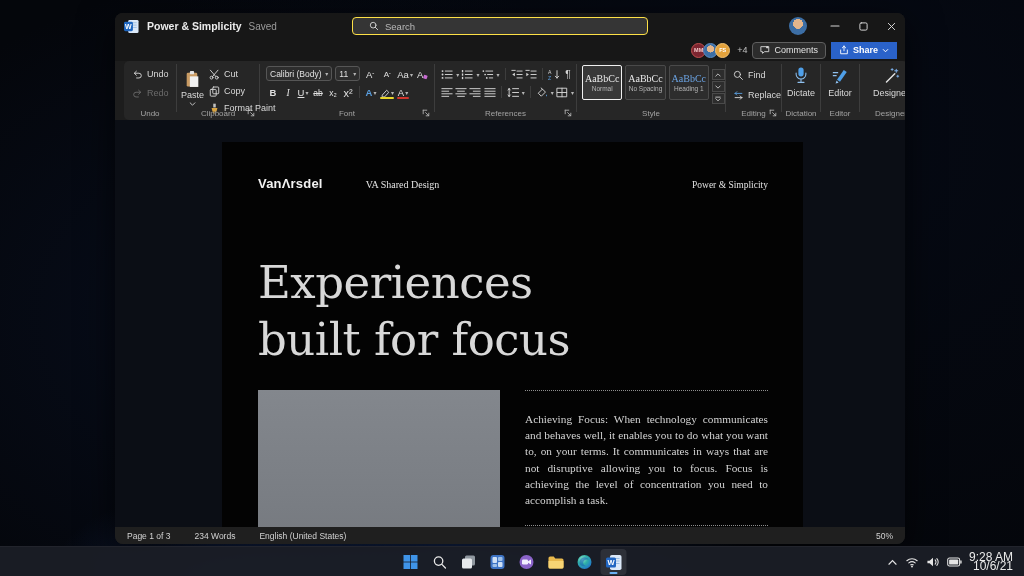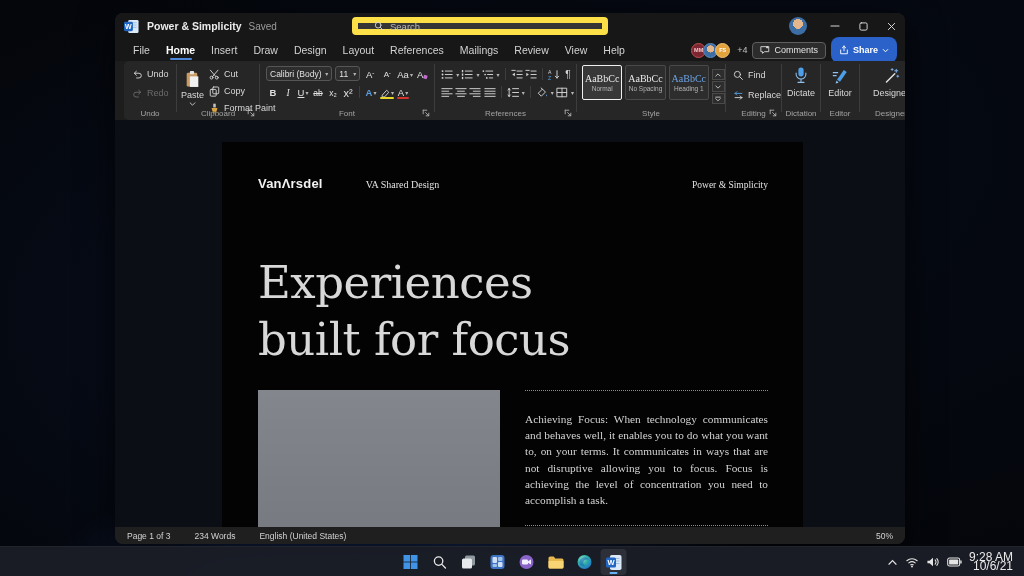--- a/index.html
+++ b/index.html
@@ -17,22 +17,22 @@
   .window { position:absolute; left:115px; top:13px; width:790px; height:531px;
     background:#1d1d1d; border-radius:8px; box-shadow:0 10px 36px rgba(0,0,0,.65);
     overflow:hidden; }
 
   
   .titlebar { position:absolute; left:0; top:0; width:100%; height:26px; background:#171717;
     display:flex; align-items:center; }
   .tb-appicon { margin-left:9px; width:15px; height:15px; flex:0 0 auto; }
   .tb-title { margin-left:8px; font-size:10.5px; font-weight:bold; color:#ececec; white-space:nowrap; }
   .tb-saved { margin-left:7px; font-size:10px; color:#9b9b9b; }
-  .searchbox { position:absolute; left:237px; top:4px; width:256px; height:18px;
-    background:#353535; border:6px solid #fde047; border-radius:4px;
+  .searchbox { position:absolute; left:237px; top:4px; width:296px; height:18px;
+    background:#353535; border:1px solid #fde047; border-radius:4px;
     display:flex; align-items:center; padding-left:16px; gap:6px; }
   .searchbox span { font-size:9.5px; color:#b9b9b9; }
   .tb-right { position:absolute; right:0; top:0; height:26px; display:flex; align-items:center; }
   .tb-avatar { width:18px; height:18px; border-radius:50%; overflow:hidden; margin-right:14px; }
   .capbtn { width:28px; height:26px; display:flex; align-items:center; justify-content:center; color:#d6d6d6; }
   .capbtn svg { display:block; }
 
   
   .tabrow { position:absolute; left:0; top:26px; width:100%; height:22px; background:#171717;
     display:flex; align-items:center; }
@@ -46,22 +46,22 @@
   .avstack { display:flex; align-items:center; }
   .av { width:15px; height:15px; border-radius:50%; display:flex; align-items:center; justify-content:center;
     font-size:5.5px; font-weight:bold; border:1.5px solid #171717; }
   .av + .av { margin-left:-3px; }
   .av-mm { background:#7d2530; color:#f2c9c9; border-color:#c0504d; }
   .av-fs { background:#e3a23c; color:#ffffff; border-color:#f0c070; }
   .av-photo { background:radial-gradient(circle at 50% 38%, #e4b68c 0 34%, #3c6ea5 35% 100%); border-color:#5b8fc9; }
   .more-n { font-size:9px; color:#c0c0c0; margin-left:2px; }
   .btn-comments { height:17px; display:flex; align-items:center; gap:4px; padding:0 7px;
     border:1px solid #5f5f5f; border-radius:4px; background:#2c2c2c; color:#e3e3e3; font-size:9px; }
-  .btn-share { height:17px; display:flex; align-items:center; gap:4px; padding:13px 8px;
-    border-radius:8px; background:#2a62c9; color:#ffffff; font-size:9px; font-weight:bold; }
+  .btn-share { height:17px; display:flex; align-items:center; gap:4px; padding:4px 8px;
+    border-radius:0; background:#2a62c9; color:#ffffff; font-size:9px; font-weight:bold; }
 
   
   .ribbon { position:absolute; left:9px; top:48px; width:784px; height:59px; background:#262626;
     border-radius:5px; display:flex; align-items:flex-start; }
   .rgroup { position:relative; height:100%; flex:0 0 auto; }
   .glabel { position:absolute; bottom:2px; left:0; width:100%; text-align:center;
     font-size:8px; color:#a3a3a3; white-space:nowrap; }
   .launcher { position:absolute; bottom:3px; right:4px; opacity:.8; }
   .gdiv { width:1px; height:48px; margin-top:3px; background:#3d3d3d; flex:0 0 auto; }
   .rsmall { display:flex; align-items:center; gap:4px; height:14px; font-size:9px; color:#d9d9d9; white-space:nowrap; }
@@ -181,33 +181,20 @@
           </div>
         <div class="capbtn">
           <svg width="9" height="9" viewBox="0 0 10 10">
               <path d="M1.5 1.5 L8.5 8.5 M8.5 1.5 L1.5 8.5" class="st"></path>
             </svg>
           </div>
       </div>
     </div>
 
     <div class="tabrow">
-      <div class="tabs">
-        <span class="tab">File</span>
-        <span class="tab active">Home</span>
-        <span class="tab">Insert</span>
-        <span class="tab">Draw</span>
-        <span class="tab">Design</span>
-        <span class="tab">Layout</span>
-        <span class="tab">References</span>
-        <span class="tab">Mailings</span>
-        <span class="tab">Review</span>
-        <span class="tab">View</span>
-        <span class="tab">Help</span>
-      </div>
       <div class="tabrow-right">
         <div class="avstack">
           <div class="av av-mm">MM</div>
           <div class="av av-photo"></div>
           <div class="av av-fs">FS</div>
         </div>
         <span class="more-n">+4</span>
         <div class="btn-comments">
           <svg width="10" height="10" viewBox="0 0 12 12">
             <path d="M1.5 2h9v6h-5L3 10V8H1.5z" class="st"></path>

